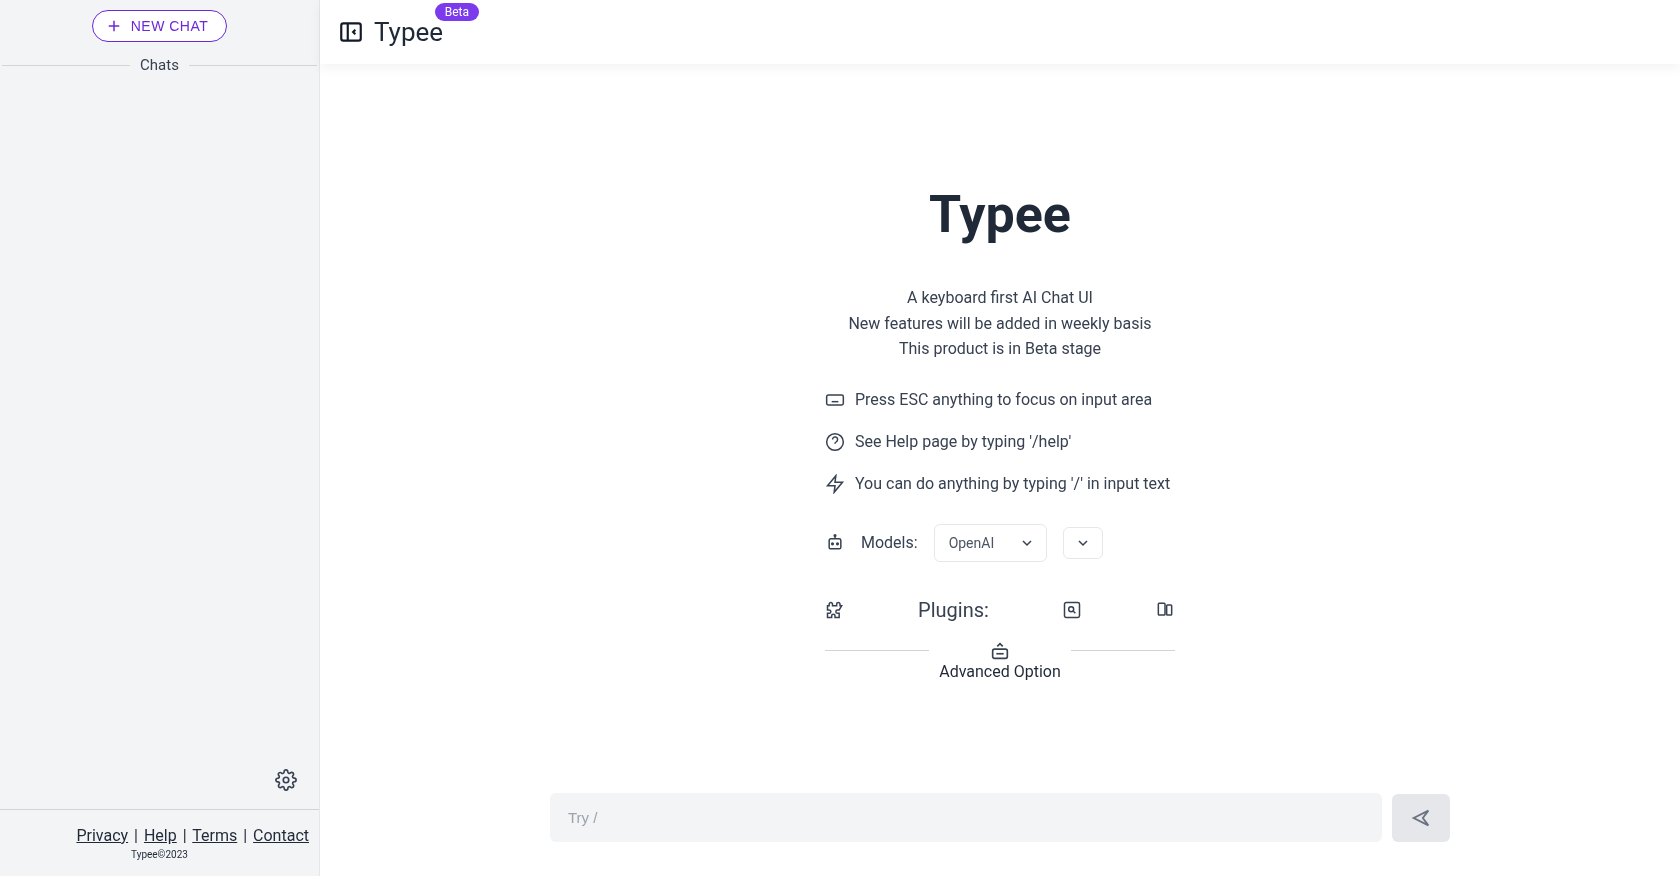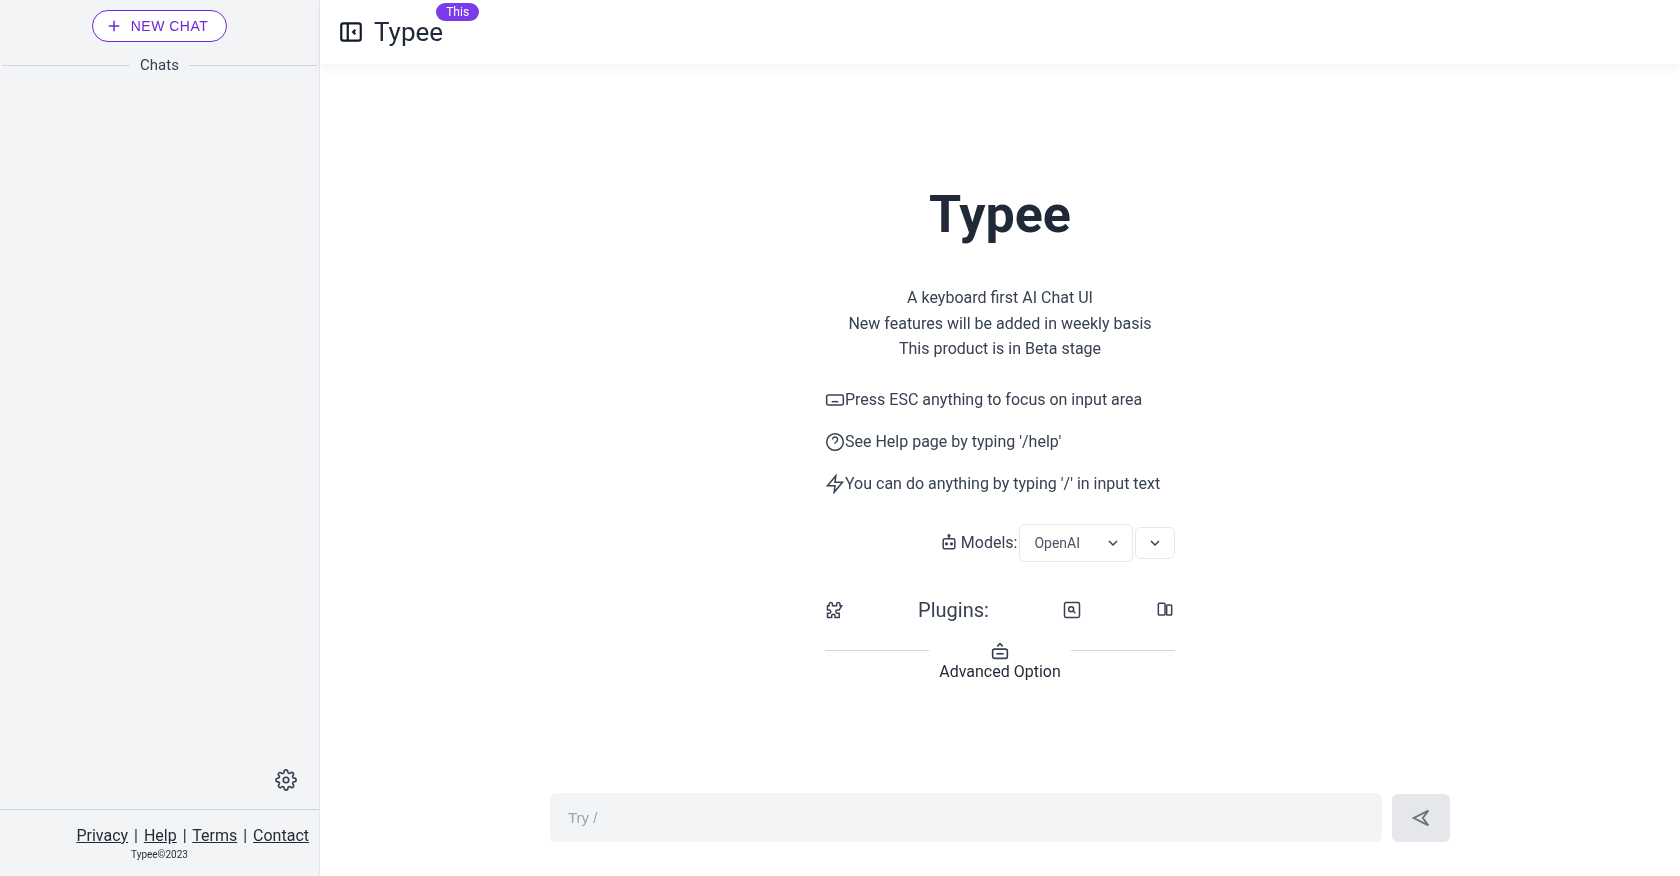--- a/index.html
+++ b/index.html
@@ -154,37 +154,37 @@
     .tips {
       width: 350px;
       display: flex;
       flex-direction: column;
       gap: 22px;
       margin-bottom: 30px;
     }
     .tip-row {
       display: flex;
       align-items: center;
+      gap: 10px;
       font-size: 16px;
       color: #374151;
     }
     .tip-row svg {
       width: 20px;
       height: 20px;
       flex-shrink: 0;
     }
 
     .models-row {
       width: 350px;
       display: flex;
       align-items: center;
-      gap: 2px;
+      gap: 16px;
       margin-bottom: 36px;
       font-size: 16px;
-      justify-content: flex-end;
     }
     .models-row svg.leading {
       width: 20px; height: 20px;
     }
     .select-box {
       border: 1px solid #e5e7eb;
       border-radius: 6px;
       padding: 10px 14px;
       display: flex;
       align-items: center;
@@ -312,21 +312,21 @@
 
   <main class="main">
     <header class="topbar">
       <svg class="toggle-icon" viewBox="0 0 24 24" fill="none" stroke="currentColor" stroke-width="2">
         <rect x="3" y="4" width="18" height="16" rx="2"></rect>
         <line x1="9" y1="4" x2="9" y2="20"></line>
         <polyline points="16 10 14 12 16 14"></polyline>
       </svg>
       <div class="brand">
         <span>Typee</span>
-        <span class="beta-badge">This</span>
+        <span class="beta-badge">Beta</span>
       </div>
     </header>
 
     <div class="content">
       <h1 class="hero-title">Typee</h1>
       <div class="subtitle">
         <div>A keyboard first AI Chat UI</div>
         <div>New features will be added in weekly basis</div>
         <div>This product is in Beta stage</div>
       </div>

